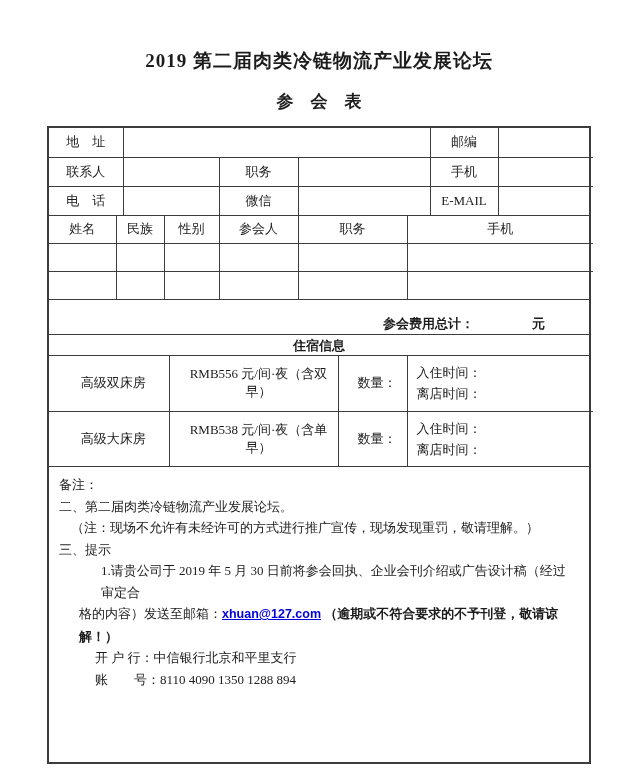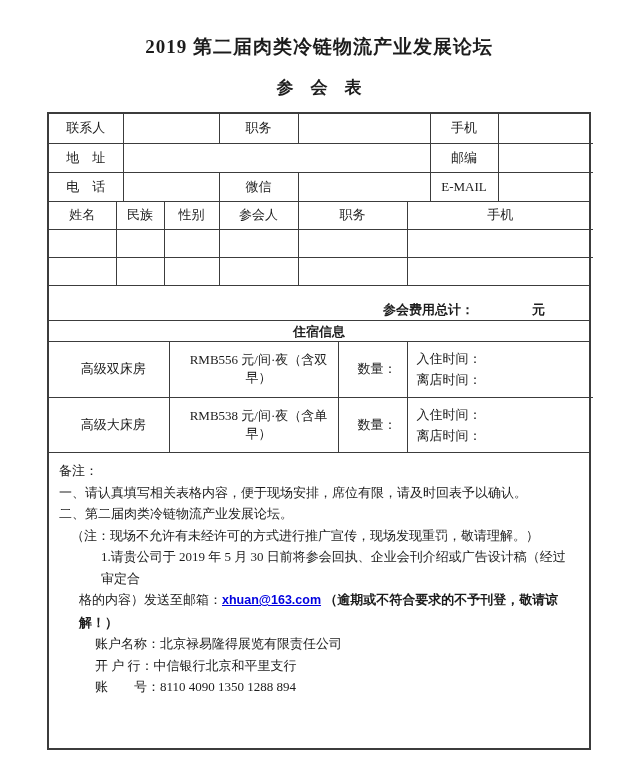--- a/index.html
+++ b/index.html
@@ -5,21 +5,21 @@
   * { margin:0; padding:0; box-sizing:border-box; }
   html,body { background:#ffffff; }
   body {
     width:638px; height:783px;
     font-family:"Liberation Serif","DejaVu Serif",serif;
     color:#1c1c1c;
     position:relative;
     overflow:hidden;
   }
   .title {
-    margin-top:34px;
+    margin-top:48px;
     text-align:center;
     font-size:19px;
     font-weight:bold;
     letter-spacing:1px;
   }
   .subtitle {
     margin-top:16px;
     text-align:center;
     font-size:17px;
     font-weight:bold;
@@ -104,31 +104,31 @@
       <colgroup>
         <col style="width:74px">
           <col style="width:96px">
           <col style="width:79px">
         <col style="width:132px">
           <col style="width:68px">
           <col style="width:95px">
       </colgroup>
       <tbody>
       <tr class="r29">
-        <td>联系人</td>
-        <td></td>
-        <td>职务</td>
-        <td></td>
-        <td>手机</td>
-        <td></td>
-      </tr>
-      <tr class="r29">
         <td>地　址</td>
         <td colspan="3"></td>
         <td>邮编</td>
+        <td></td>
+      </tr>
+      <tr class="r29">
+        <td>联系人</td>
+        <td></td>
+        <td>职务</td>
+        <td></td>
+        <td>手机</td>
         <td></td>
       </tr>
       <tr class="r29">
         <td>电　话</td>
         <td></td>
         <td>微信</td>
         <td></td>
         <td>E-MAIL</td>
         <td></td>
       </tr>
@@ -213,23 +213,22 @@
             <div>离店时间：</div>
           </div>
         </td>
       </tr>
     </tbody>
       </table>
   </div>
 
   <div class="notes">
     <p>备注：</p>
-    <p>一、请认真填写相关表格内容，便于现场安排，席位有限，请及时回表予以确认。</p>
     <p class="mt13">二、第二届肉类冷链物流产业发展论坛。</p>
     <p class="ind12">（注：现场不允许有未经许可的方式进行推广宣传，现场发现重罚，敬请理解。）</p>
+    <p class="mt11">三、提示</p>
     <p class="ind42">1.请贵公司于 2019 年 5 月 30 日前将参会回执、企业会刊介绍或广告设计稿（经过审定合</p>
-    <p class="ind20"><span>格的内容）发送至邮箱：</span><a class="email-link" href="#">xhuan@163.com</a> <span class="b">（逾期或不符合要求的不予刊登，敬请谅解！）</span></p>
-    <p class="ind36">账户名称：北京禄易隆得展览有限责任公司</p>
+    <p class="ind20"><span>格的内容）发送至邮箱：</span><a class="email-link" href="#">xhuan@127.com</a> <span class="b">（逾期或不符合要求的不予刊登，敬请谅解！）</span></p>
     <p class="ind36">开 户 行：中信银行北京和平里支行</p>
     <p class="ind36">账　　号：8110 4090 1350 1288 894</p>
   </div>
 
 </div>
 
 </body></html>

